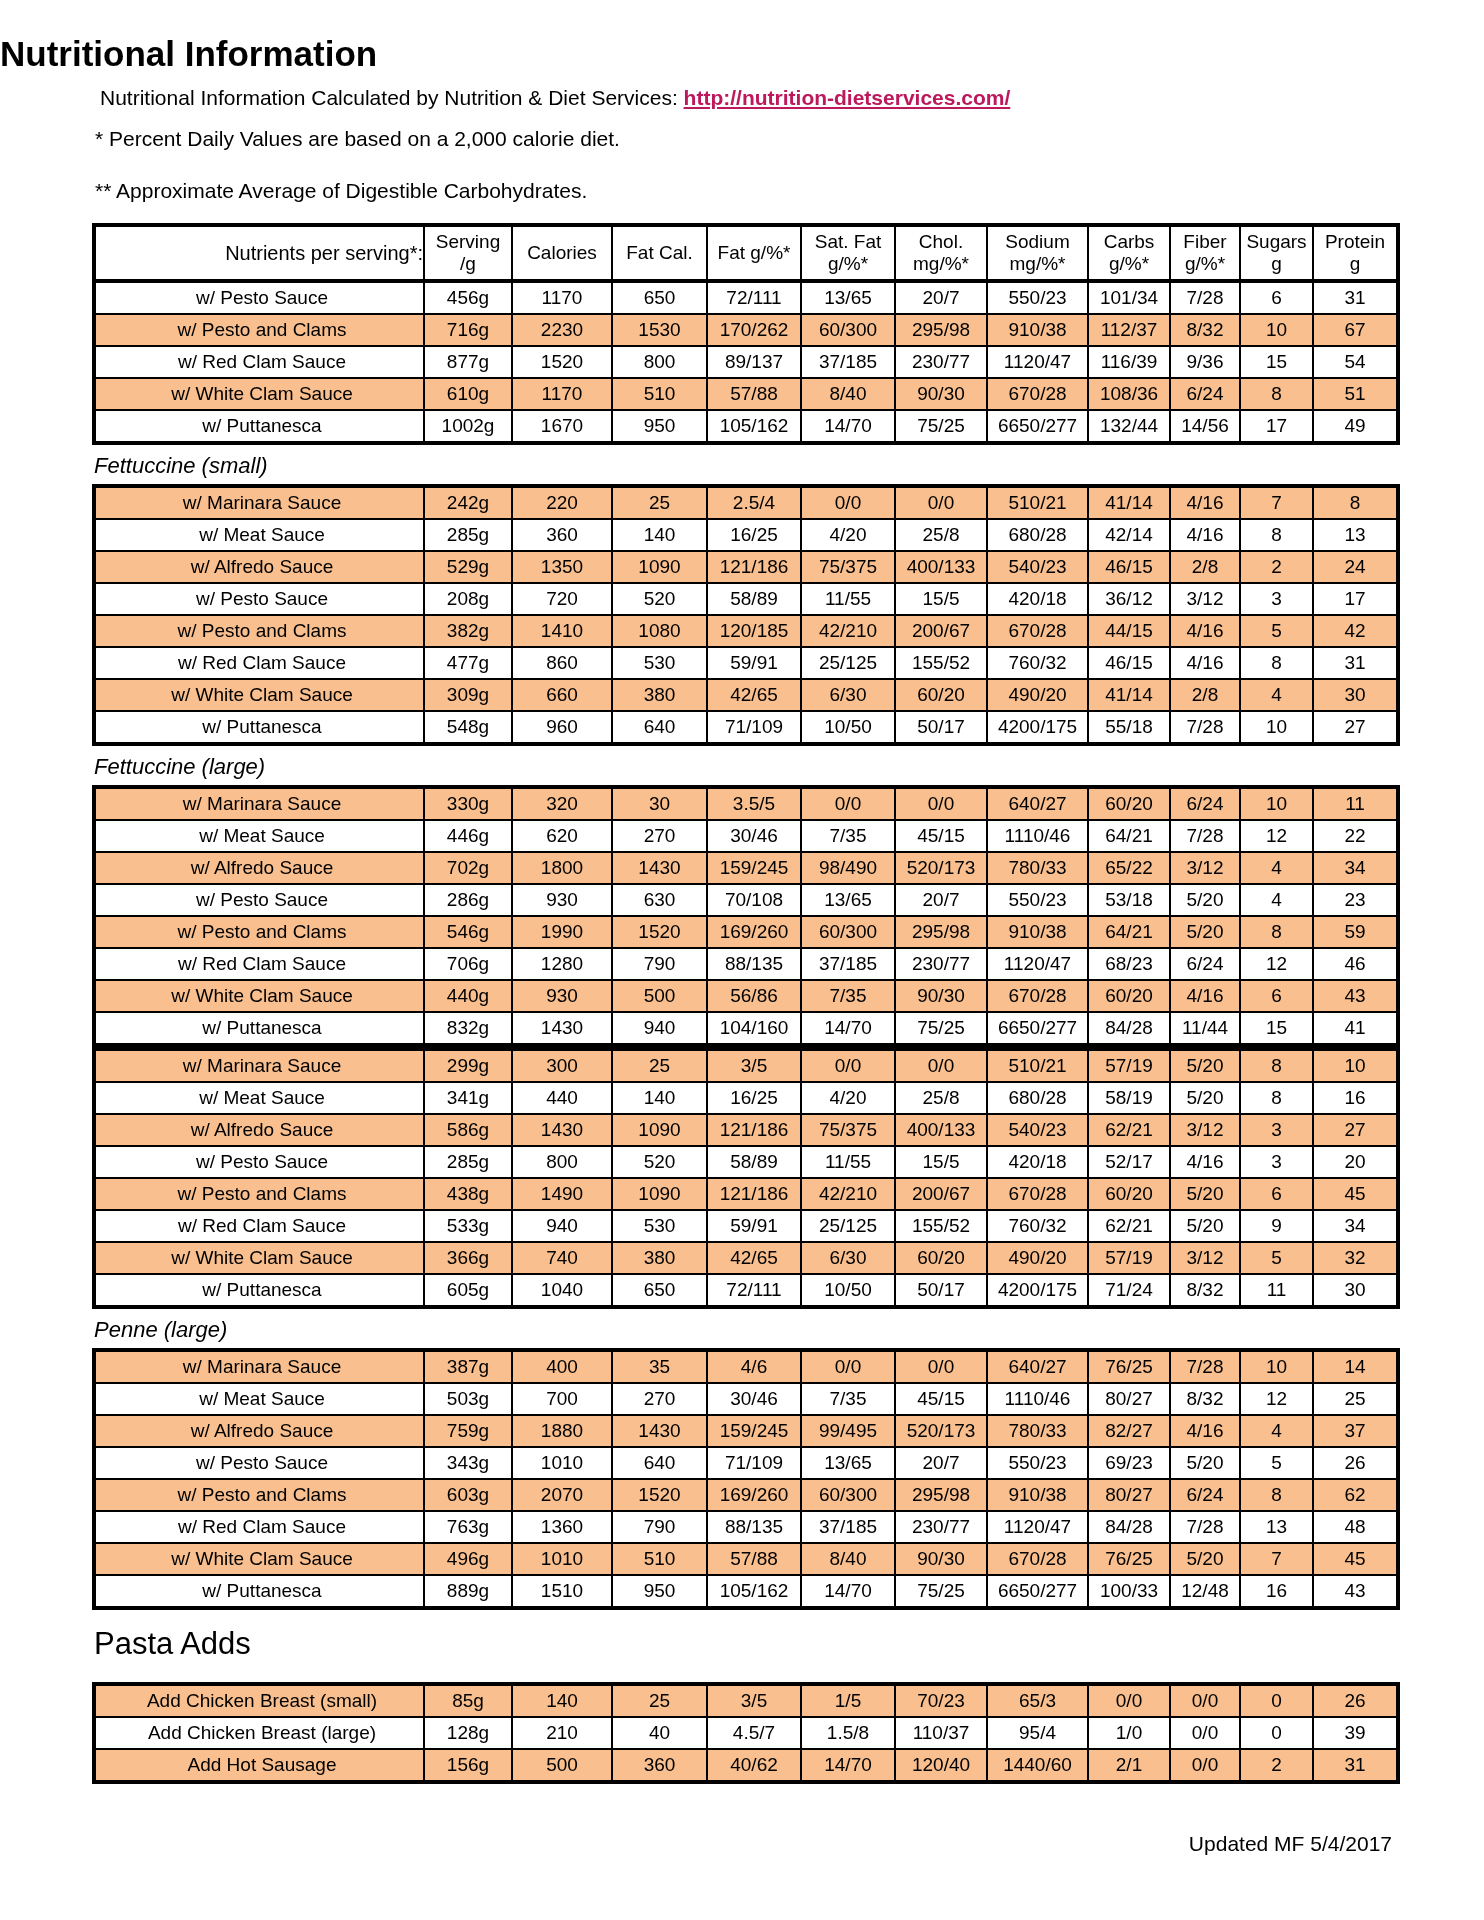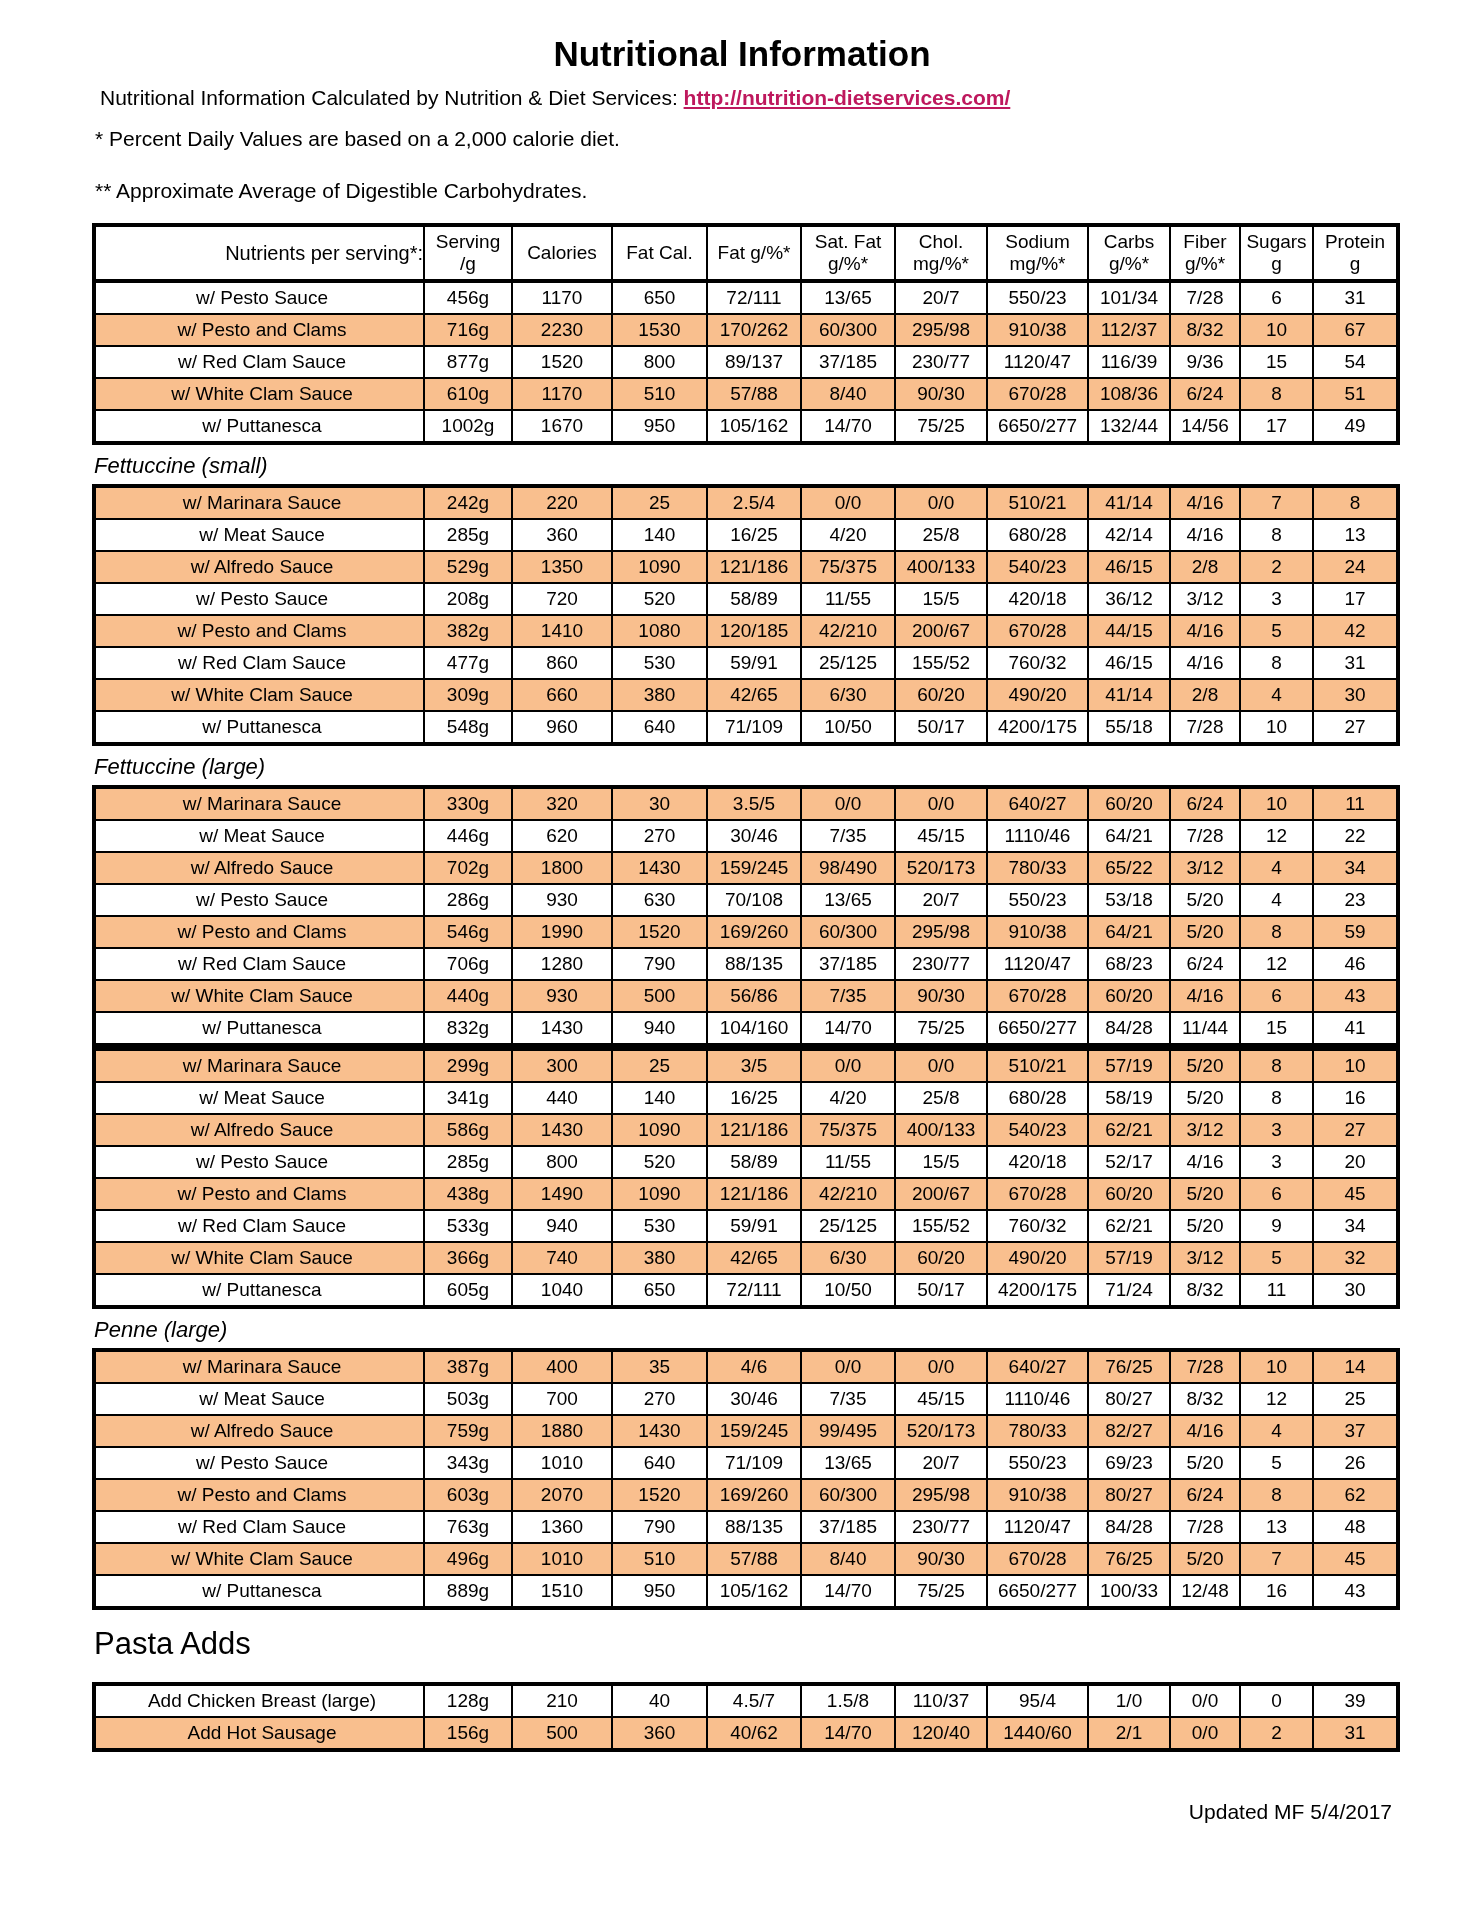--- a/index.html
+++ b/index.html
@@ -4,21 +4,20 @@
 <style>
   html, body { margin: 0; padding: 0; }
   body {
     width: 1484px; height: 1920px;
     background: #ffffff; color: #000000;
     font-family: "Liberation Sans", sans-serif;
     overflow: hidden;
   }
   .page { padding-top: 28px; }
   .page-title {
-    text-align: center;
     font-size: 35px; font-weight: bold;
     margin: 6px 0 12px 0;
   }
   .intro { margin: 0 0 0 100px; font-size: 21px; }
   .intro a { color: #be185d; font-weight: bold; text-decoration: underline; }
   .note { margin: 17px 0 0 95px; font-size: 21px; }
   .note.second { margin-top: 28px; }
   #tables { margin: 20px 0 0 92px; width: 1306px; }
   table.nt {
     border-collapse: collapse; table-layout: fixed;
@@ -711,20 +710,34 @@
           <col style="width: 94px;">
           <col style="width: 94px;">
           <col style="width: 92px;">
           <col style="width: 101px;">
           <col style="width: 82px;">
           <col style="width: 70px;">
           <col style="width: 73px;">
           <col style="width: 85px;">
         </colgroup>
         <tbody>
+          <tr class="hl">
+            <td class="label">Add Chicken Breast (small)</td>
+            <td class="val">85g</td>
+            <td class="val">140</td>
+            <td class="val">25</td>
+            <td class="val">3/5</td>
+            <td class="val">1/5</td>
+            <td class="val">70/23</td>
+            <td class="val">65/3</td>
+            <td class="val">0/0</td>
+            <td class="val">0/0</td>
+            <td class="val">0</td>
+            <td class="val">26</td>
+          </tr>
           <tr>
             <td class="label">Add Chicken Breast (large)</td>
             <td class="val">128g</td>
             <td class="val">210</td>
             <td class="val">40</td>
             <td class="val">4.5/7</td>
             <td class="val">1.5/8</td>
             <td class="val">110/37</td>
             <td class="val">95/4</td>
             <td class="val">1/0</td>

